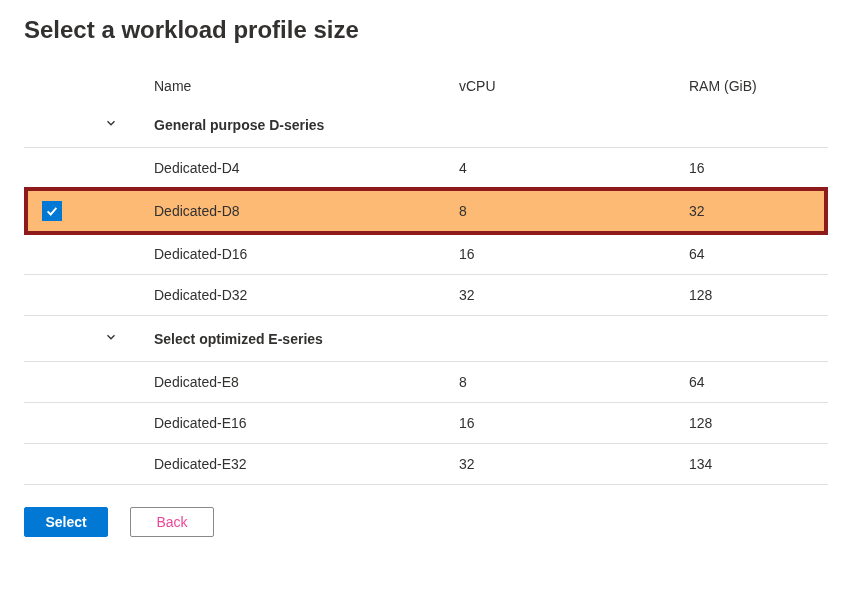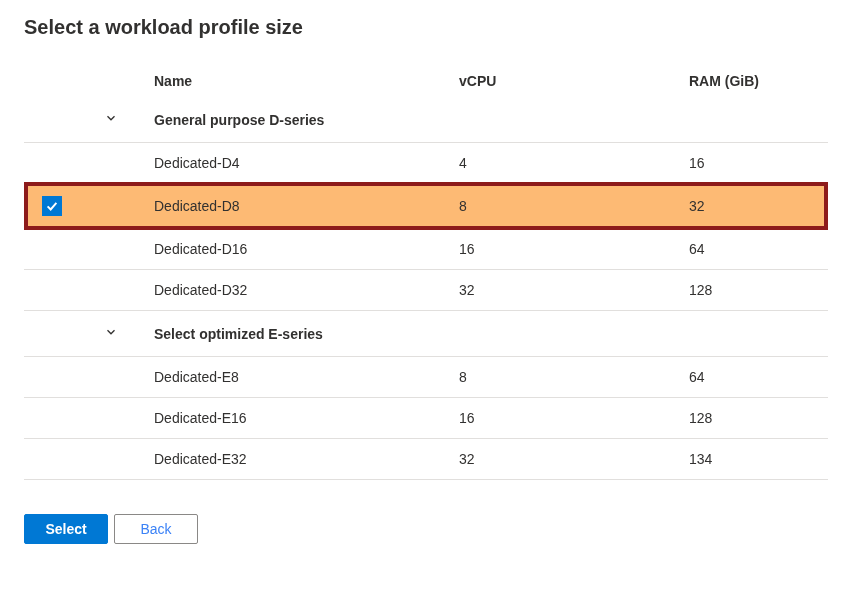--- a/index.html
+++ b/index.html
@@ -4,32 +4,32 @@
   <style>
     * { box-sizing: border-box; margin: 0; padding: 0; }
     body {
       font-family: "Segoe UI", -apple-system, BlinkMacSystemFont, sans-serif;
       background: #fff;
       color: #323130;
       padding: 16px 24px;
       width: 852px;
     }
     .page-title {
-      font-size: 20px;
+      font-size: 24px;
       font-weight: 600;
       color: #323130;
       margin-bottom: 24px;
     }
     .table {
       width: 100%;
       border-collapse: collapse;
     }
     .header-row td { border-bottom: none; }
     .header-row .cell {
-      font-weight: 700;
+      font-weight: 400;
       font-size: 14px;
       padding: 10px 0 8px 0;
     }
     .row {
       border-bottom: 1px solid #e1dfdd;
     }
     .cell {
       font-size: 14px;
       padding: 12px 0;
       vertical-align: middle;
@@ -53,42 +53,42 @@
     }
     .checkbox {
       width: 20px; height: 20px;
       background: #0078d4;
       display: inline-flex;
       align-items: center; justify-content: center;
     }
     .checkbox svg { width: 14px; height: 14px; }
     .chevron svg { width: 14px; height: 14px; }
     .footer {
-      margin-top: 34px;
+      margin-top: 22px;
       display: flex;
-      gap: 6px;
+      gap: 22px;
     }
     .btn {
       font-family: inherit;
       font-size: 14px;
       padding: 6px 20px;
       border-radius: 2px;
       cursor: pointer;
       min-width: 84px;
     }
     .btn-primary {
       background: #0078d4;
       border: 1px solid #0078d4;
       color: #fff;
       font-weight: 600;
     }
     .btn-secondary {
       background: #fff;
       border: 1px solid #8a8886;
-      color: #3b82f6;
+      color: #ec4899;
     }
   </style>
 </head>
 <body>
 
 <h1 class="page-title">Select a workload profile size</h1>
 
 <table class="table">
   <tbody id="table-body">
     <tr class="header-row">

